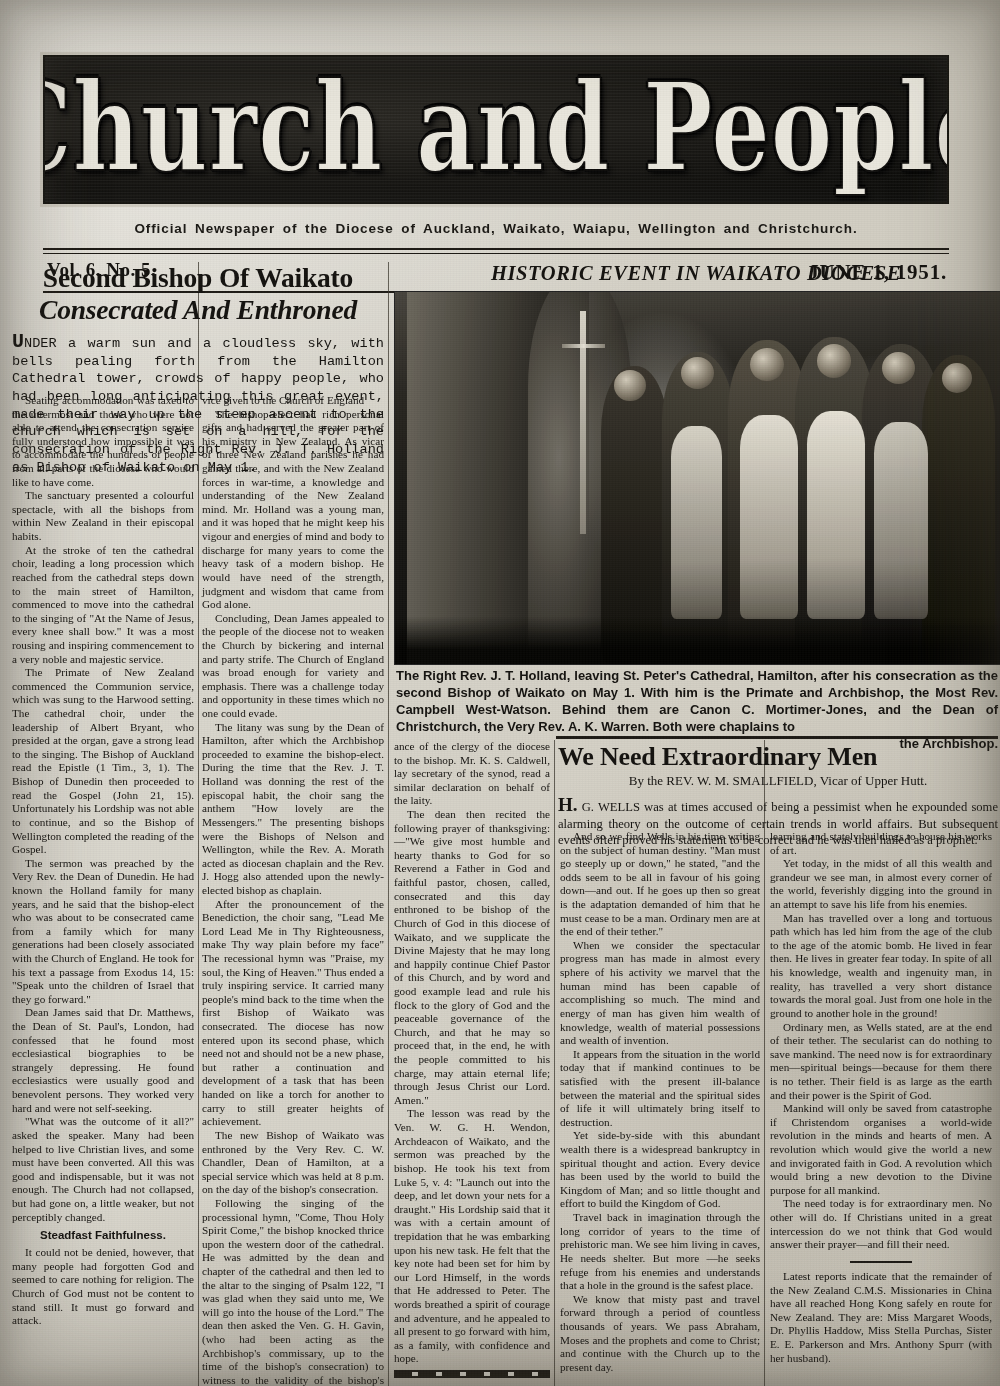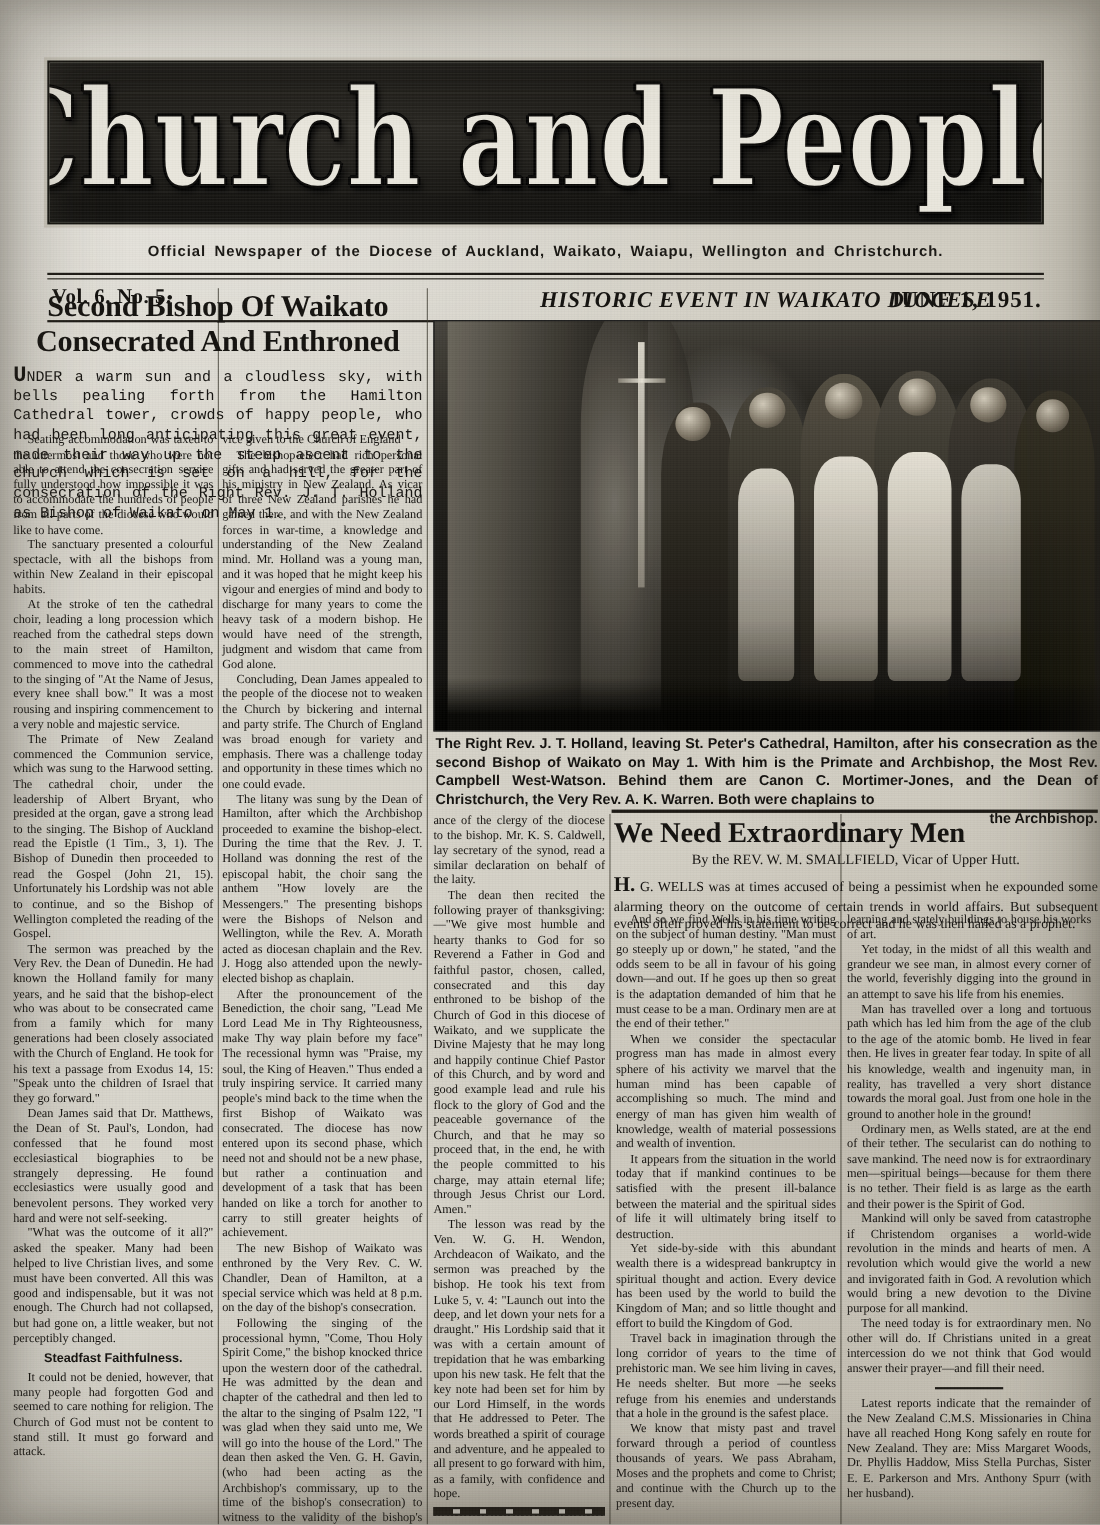--- a/index.html
+++ b/index.html
@@ -287,21 +287,21 @@
 
   <div class="cols">
 
     <div class="colrule" style="left:190px; height:1124px;"></div>
     <div class="colrule" style="left:380px; height:1124px;"></div>
     <div class="colrule" style="left:546px; top:478px; height:646px;"></div>
     <div class="colrule" style="left:756px; top:478px; height:646px;"></div>
 
     <div style="position:absolute; left:4px; top:0; width:372px;">
       <div class="headline">Second Bishop Of Waikato</div>
-      <div class="headline" style="margin-top:-6px;">Consecrated And Enthroned</div>
+      <div class="headline" style="margin-top:-6px;font-style:italic;">Consecrated And Enthroned</div>
       <p class="lede"><span class="dropcap">U</span><span>NDER a warm sun and a cloudless sky, with bells pealing forth from the Hamilton Cathedral tower, crowds of happy people, who had been long anticipating this great event, made their way up the steep ascent to the church which is set on a hill, for the consecration of the Right Rev. J. T. Holland as Bishop of Waikato on May 1.</span></p>
     </div>
 
     <div class="col c1 body" style="top:132px;">
       <p class="first">Seating accommodation was taxed to the uttermost and those who were not able to attend the consecration service fully understood how impossible it was to accommodate the hundreds of people from all parts of the diocese who would like to have come.</p>
       <p>The sanctuary presented a colourful spectacle, with all the bishops from within New Zealand in their episcopal habits.</p>
       <p>At the stroke of ten the cathedral choir, leading a long procession which reached from the cathedral steps down to the main street of Hamilton, commenced to move into the cathedral to the singing of "At the Name of Jesus, every knee shall bow." It was a most rousing and inspiring commencement to a very noble and majestic service.</p>
       <p>The Primate of New Zealand commenced the Communion service, which was sung to the Harwood setting. The cathedral choir, under the leadership of Albert Bryant, who presided at the organ, gave a strong lead to the singing. The Bishop of Auckland read the Epistle (1 Tim., 3, 1). The Bishop of Dunedin then proceeded to read the Gospel (John 21, 15). Unfortunately his Lordship was not able to continue, and so the Bishop of Wellington completed the reading of the Gospel.</p>
       <p>The sermon was preached by the Very Rev. the Dean of Dunedin. He had known the Holland family for many years, and he said that the bishop-elect who was about to be consecrated came from a family which for many generations had been closely associated with the Church of England. He took for his text a passage from Exodus 14, 15: "Speak unto the children of Israel that they go forward."</p>
       <p>Dean James said that Dr. Matthews, the Dean of St. Paul's, London, had confessed that he found most ecclesiastical biographies to be strangely depressing. He found ecclesiastics were usually good and benevolent persons. They worked very hard and were not self-seeking.</p>

